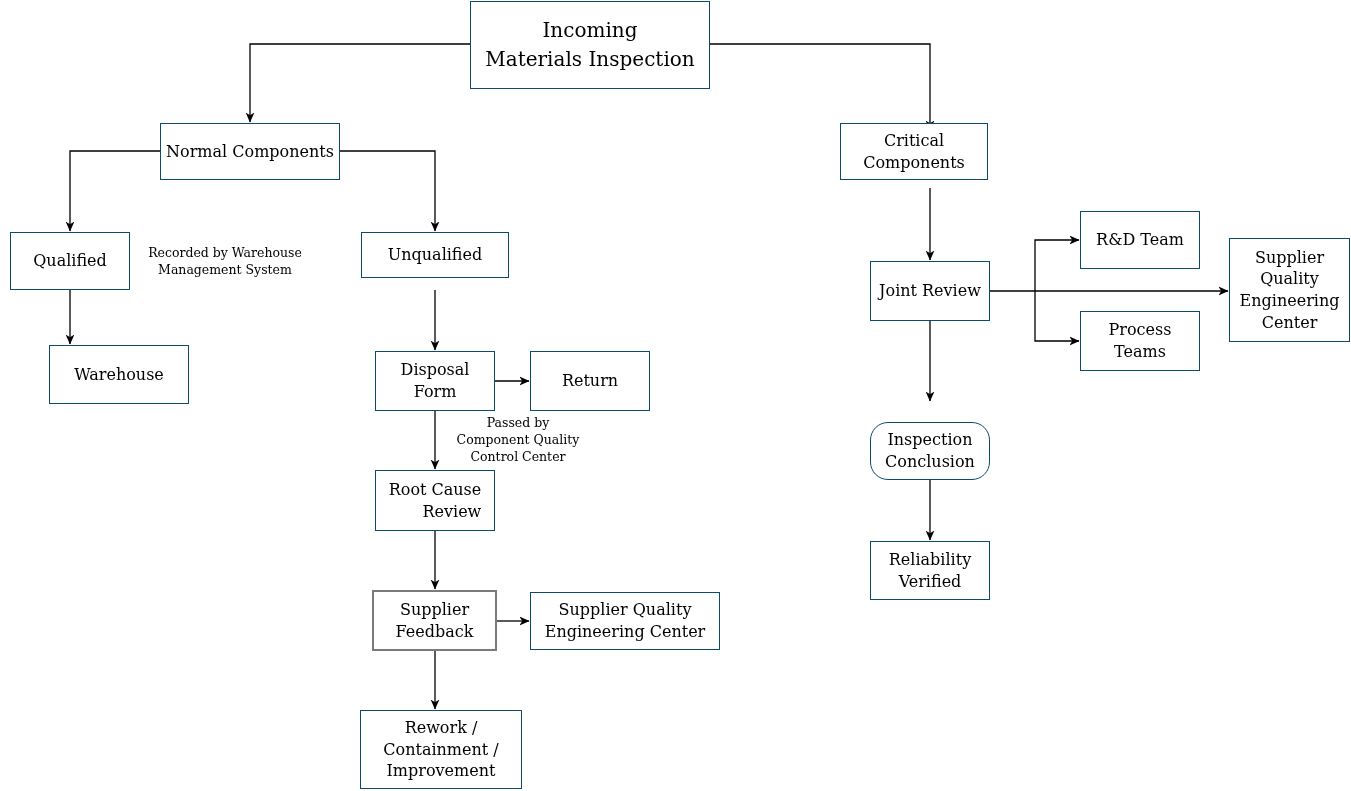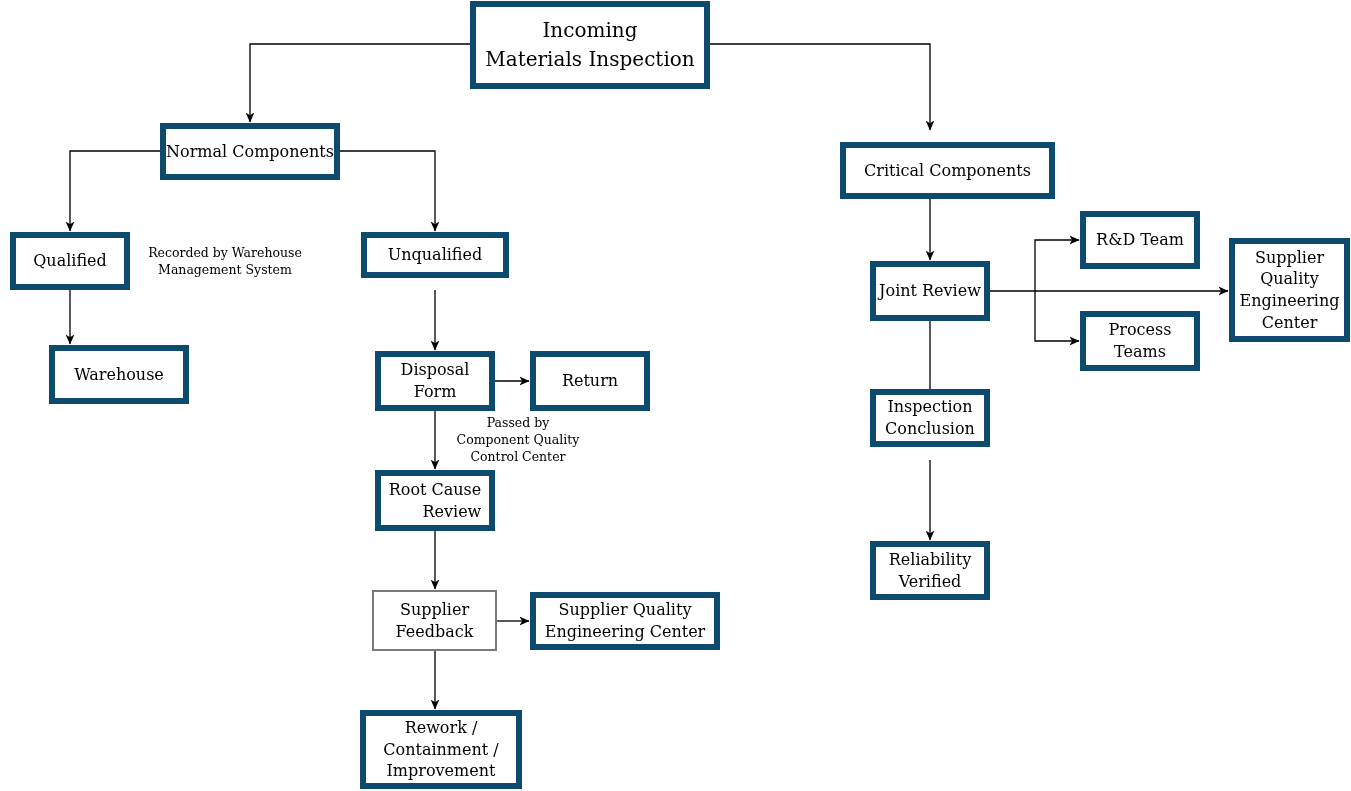--- a/index.html
+++ b/index.html
@@ -19,21 +19,21 @@
   #wires {
     position: absolute;
     left: 0;
     top: 0;
     width: 1351px;
     height: 791px;
   }
   .node {
     position: absolute;
     box-sizing: border-box;
-    border: 6px solid #0c4a6e;
+    border: 1px solid #0c4a6e;
     background: #ffffff;
     display: flex;
     align-items: center;
     justify-content: center;
     text-align: center;
     font-size: 16px;
     line-height: 1.35;
     white-space: pre-line;
   }
   .node.title {
@@ -137,21 +137,21 @@
     <span>Supplier Quality
 Engineering Center</span>
   </div>
 
   <div class="node" style="left:360px; top:710px; width:162px; height:79px;">
     <span>Rework /
 Containment /
 Improvement</span>
   </div>
 
-  <div class="node" style="left:840px; top:142px; width:215px; height:57px;">
+  <div class="node" style="left:840px; top:123px; width:148px; height:57px;">
     <span>Critical Components</span>
   </div>
 
   <div class="node" style="left:870px; top:261px; width:120px; height:60px;">
     <span>Joint Review</span>
   </div>
 
   <div class="node" style="left:1080px; top:211px; width:120px; height:58px;">
     <span>R&amp;D Team</span>
   </div>
@@ -161,21 +161,21 @@
 Teams</span>
   </div>
 
   <div class="node" style="left:1229px; top:238px; width:121px; height:104px;">
     <span>Supplier
 Quality
 Engineering
 Center</span>
   </div>
 
-  <div class="node" style="left:870px; top:389px; width:120px; height:58px;">
+  <div class="node" style="left:870px; top:422px; width:120px; height:58px;border-radius:18px;">
     <span>Inspection
 Conclusion</span>
   </div>
 
   <div class="node" style="left:870px; top:541px; width:120px; height:59px;">
     <span>Reliability
 Verified</span>
   </div>
 
 </div>

